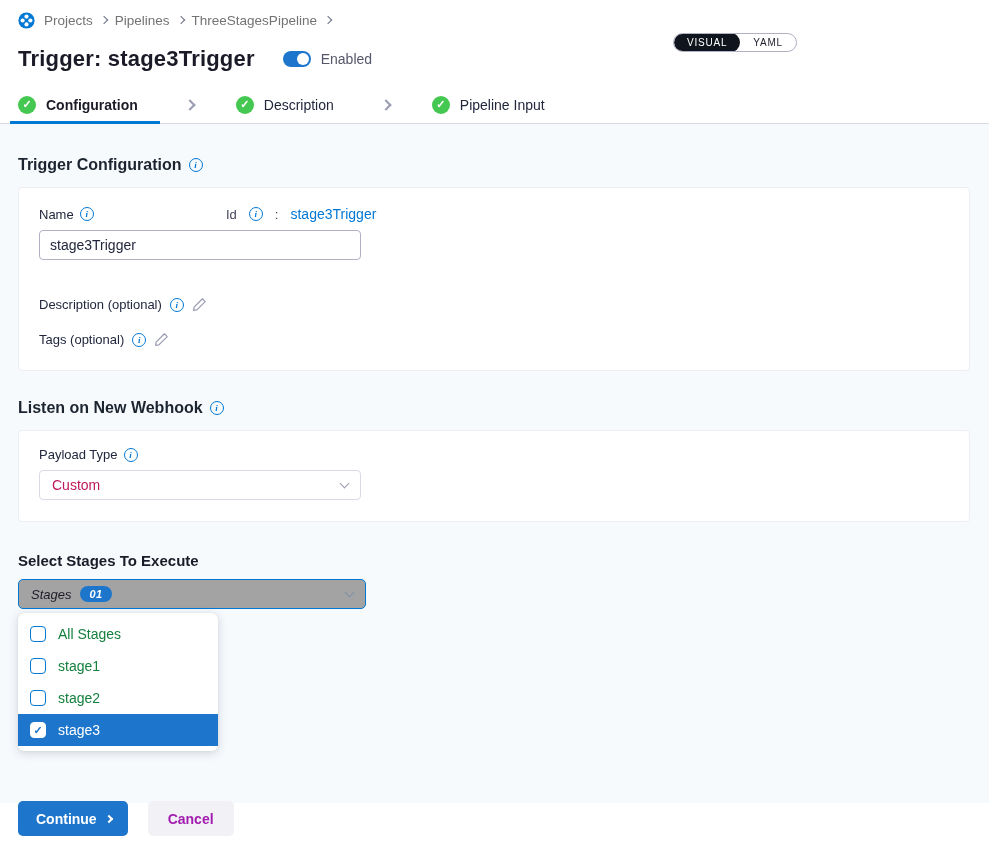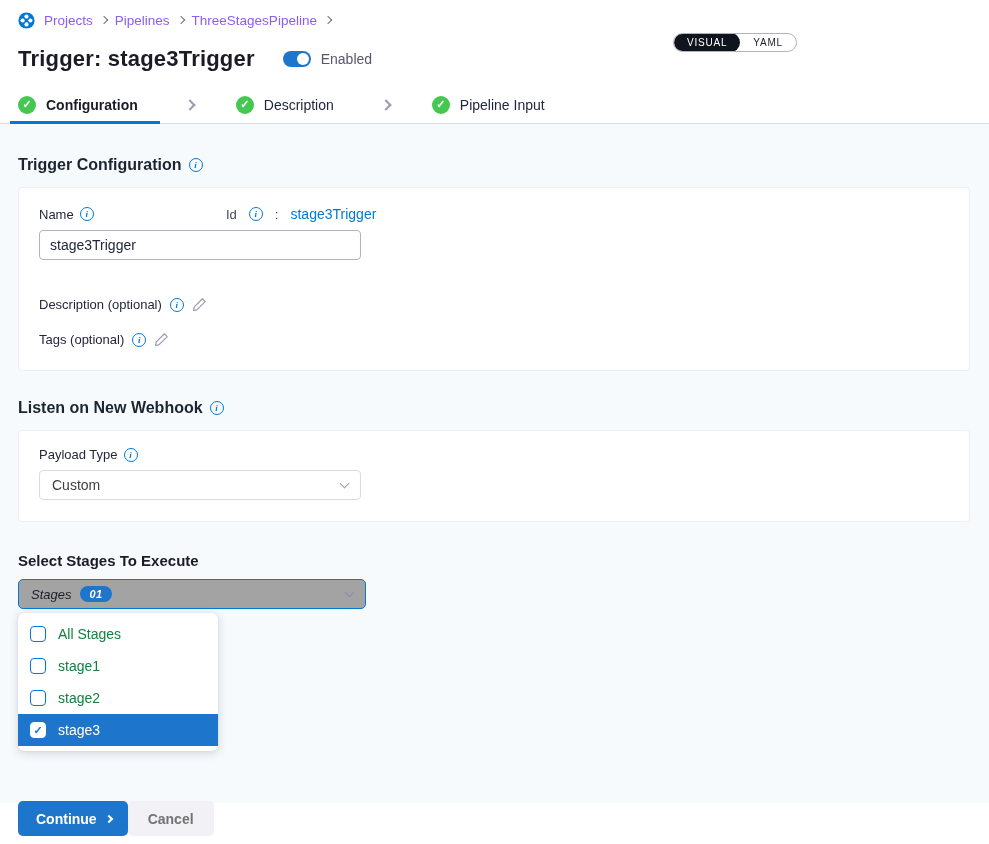--- a/index.html
+++ b/index.html
@@ -1,21 +1,21 @@
 <!DOCTYPE html>
 <html><head>
 <meta charset="utf-8">
 <style>
   * { margin:0; padding:0; box-sizing:border-box; }
   html,body { width:989px; height:844px; background:#fff; font-family:"Liberation Sans", sans-serif; color:#1c1c28; position:relative; overflow:hidden; }
 
   
   .topbar { background:#fff; padding:10px 18px 0 18px; position:relative; }
   .breadcrumb { display:flex; align-items:center; gap:7px; font-size:13.5px; height:20px; }
-  .crumb-link { color:#8b5cf6; text-decoration:none; cursor:pointer; }
+  .crumb-link { color:#737373; text-decoration:none; cursor:pointer; }
   .crumb-sep { width:6px; height:6px; border-right:1.6px solid #6b6d85; border-bottom:1.6px solid #6b6d85; transform:rotate(-45deg); margin:0 1px; }
   .logo { width:17px; height:17px; display:inline-block; margin-right:2px; }
 
   .title-row { display:flex; align-items:center; margin-top:14px; height:30px; }
   .page-title { font-size:22px; font-weight:bold; color:#1b1b28; letter-spacing:0.2px; }
   .toggle { width:28px; height:16px; background:#1d76cc; border-radius:9px; position:relative; margin-left:28px; cursor:pointer; }
   .toggle .knob { position:absolute; right:2px; top:2px; width:12px; height:12px; border-radius:50%; background:#fff; }
   .toggle-label { margin-left:10px; font-size:14px; color:#56576b; }
 
   .view-toggle { position:absolute; right:192px; top:33px; display:flex; align-items:center; border:1px solid #b0b1c4; border-radius:10px; height:19px; background:#fff; overflow:hidden; }
@@ -45,42 +45,42 @@
   .row-top { display:flex; align-items:center; }
   .name-wrap { width:187px; }
   .id-line { display:flex; align-items:center; gap:12px; font-size:13px; color:#42455a; }
   .id-value { color:#0278d5; font-size:14px; cursor:pointer; }
   .text-input { margin-top:8px; width:322px; height:30px; border:1px solid #b0b1c4; border-radius:4px; padding:0 10px; font-size:14px; color:#22273d; font-family:"Liberation Sans", sans-serif; background:#fff; }
   .opt-row { display:flex; align-items:center; gap:8px; margin-top:0; }
   .opt-desc { margin-top:37px; }
   .opt-tags { margin-top:20px; }
   .pencil { width:15px; height:15px; cursor:pointer; }
 
-  .select-box { margin-top:8px; width:322px; height:30px; border:1px solid #d9dae6; border-radius:4px; background:#fff; display:flex; align-items:center; justify-content:space-between; padding:0 12px; font-size:14px; color:#404040; cursor:default; }
+  .select-box { margin-top:8px; width:322px; height:30px; border:1px solid #d9dae6; border-radius:4px; background:#fff; display:flex; align-items:center; justify-content:space-between; padding:0 12px; font-size:14px; color:#be185d; cursor:default; }
   .chev-down { width:7px; height:7px; border-right:1.7px solid #9a9cb2; border-bottom:1.7px solid #9a9cb2; transform:rotate(45deg); margin-top:-3px; }
 
   .h-stages { margin-top:30px; font-size:15px; font-weight:bold; color:#1b1b28; }
   .stages-wrap { position:relative; margin-top:10px; width:348px; }
   .stages-select { width:348px; height:30px; background:#a3a3a3; border:1px solid #0278d5; border-radius:5px; display:flex; align-items:center; padding:0 12px; cursor:pointer;font-style:italic; }
   .stages-select .lbl { font-size:13px; color:#1c1c28; }
   .count-badge { margin-left:9px; background:#1d76cc; color:#fff; font-size:11px; font-weight:bold; border-radius:9px; padding:2px 9px; letter-spacing:0.5px; }
   .stages-select .chev-down { margin-left:auto; border-color:#7d92a8; }
 
   .menu { position:absolute; top:34px; left:0; width:200px; background:#fff; border-radius:6px; box-shadow:0 2px 10px rgba(40,41,61,0.18), 0 0 1px rgba(40,41,61,0.2); padding:5px 0; z-index:5; }
   .menu-item { height:32px; display:flex; align-items:center; gap:12px; padding:0 12px; font-size:14px; color:#15803d; cursor:pointer; }
   .menu-item.selected { background:#1d76cc; color:#fff; }
   .checkbox { width:16px; height:16px; border:1.5px solid #0278d5; border-radius:4px; background:#fff; flex:0 0 auto; display:flex; align-items:center; justify-content:center; }
   .checkbox.checked { border-color:#fff; background:#fff; color:#1d76cc; font-size:11px; font-weight:bold; }
 
   
-  .footer { position:absolute; left:18px; top:801px; display:flex; align-items:flex-start; gap:0; }
+  .footer { position:absolute; left:18px; top:801px; display:flex; align-items:flex-start; gap:20px; }
   .btn { height:35px; border:none; border-radius:5px; font-size:14px; font-weight:bold; font-family:"Liberation Sans", sans-serif; cursor:pointer; display:flex; align-items:center; }
   .btn-primary { background:#1d76cc; color:#fff; padding:0 16px 0 18px; gap:9px; }
   .btn-primary .chev-right { width:6px; height:6px; border-right:2px solid #fff; border-bottom:2px solid #fff; transform:rotate(-45deg); }
-  .btn-secondary { background:#f1f1f6; color:#737373; padding:0 20px; }
+  .btn-secondary { background:#f1f1f6; color:#a21caf; padding:0 20px; }
 </style>
 </head>
 <body>
 
 <div class="topbar">
   <div class="breadcrumb">
     <span class="logo">
       <svg viewBox="0 0 17 17" width="17" height="17">
         <circle cx="8.5" cy="8.5" r="8.1" fill="#0278d5"></circle>
         <circle cx="8.5" cy="4.6" r="2.1" fill="#fff"></circle>

